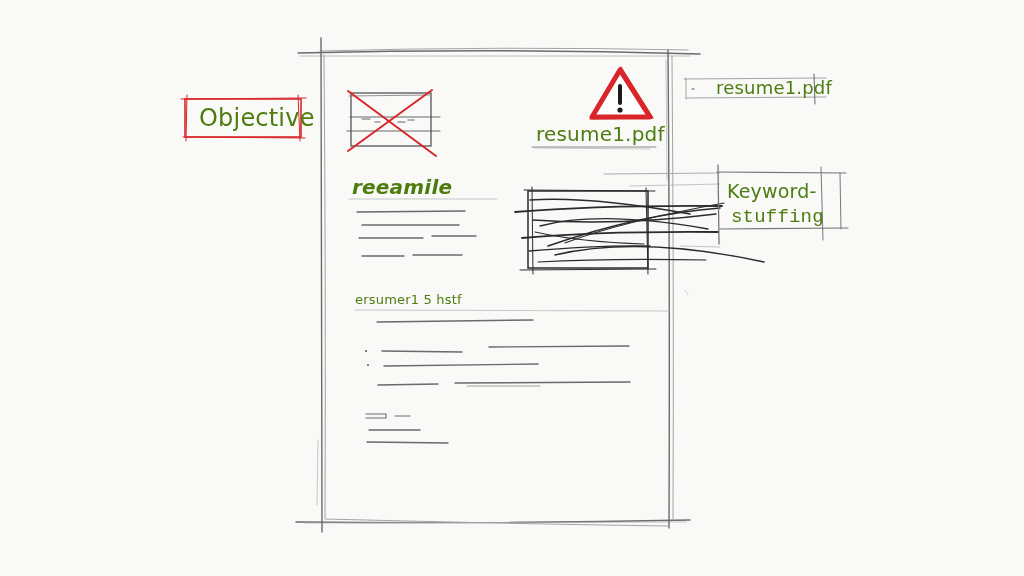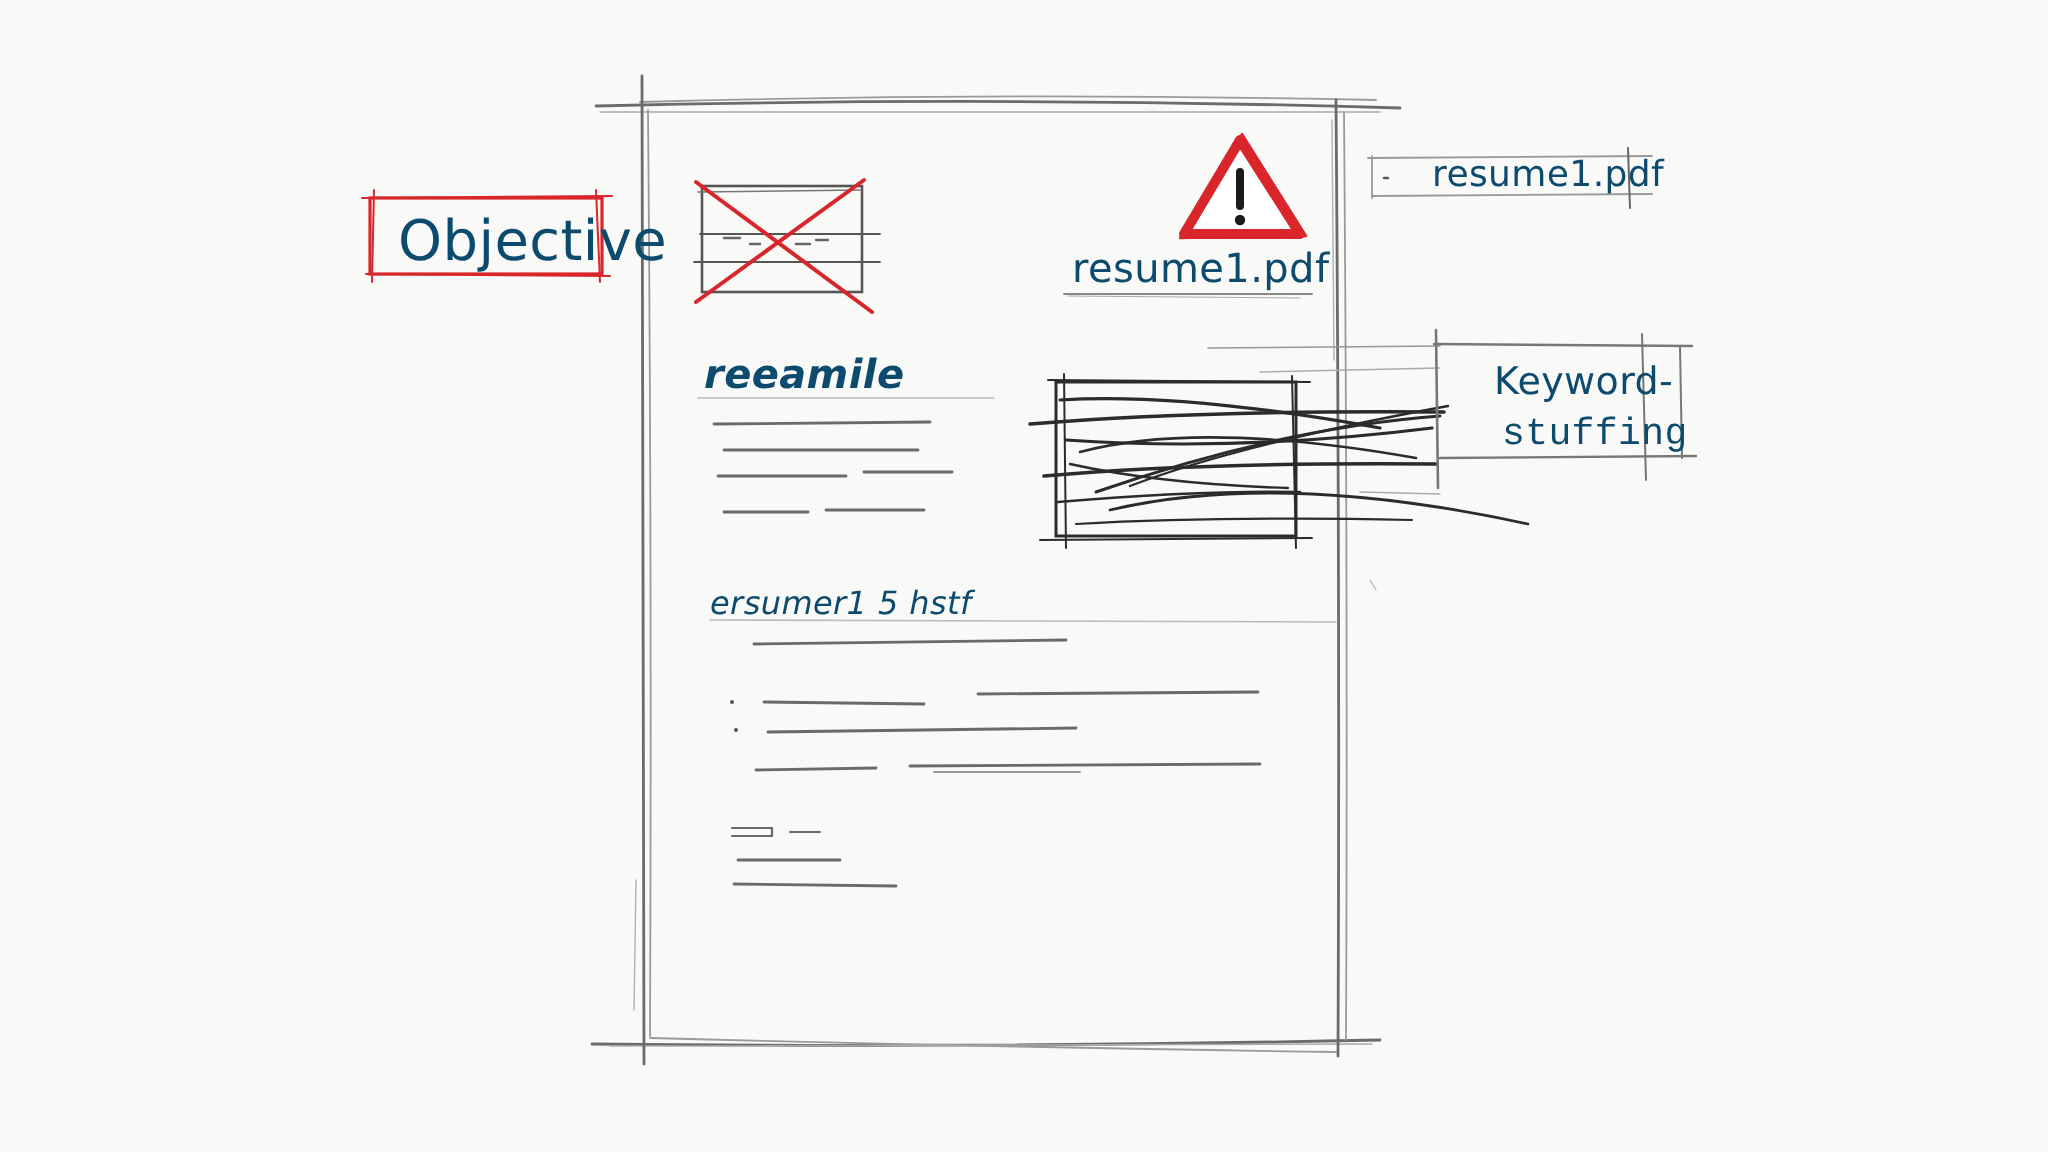--- a/index.html
+++ b/index.html
@@ -22,52 +22,50 @@
     }
     svg.sketch {
       position: absolute;
       left: 0; top: 0;
       width: 1024px; height: 576px;
     }
     .label {
       position: absolute;
       white-space: nowrap;
       font-family: "DejaVu Sans", sans-serif;
-      color: #0c4a6e;
+      color: #4d7c0f;
       letter-spacing: 0.2px;
     }
     .objective-label {
       left: 199px; top: 104px;
-      font-size: 28px;
+      font-size: 24px;
       font-weight: 400;
     }
     .filename-warning {
       left: 536px; top: 122px;
       font-size: 20px;
     }
     .filename-corner {
       left: 716px; top: 77px;
       font-size: 18px;
     }
     .section-heading-1 {
       left: 352px; top: 175px;
       font-size: 20px;
       font-style: italic;
       font-weight: 700;
     }
     .section-heading-2 {
       left: 355px; top: 292px;
-      font-size: 16px;
-      font-style: italic;
+      font-size: 13px;
     }
     .keyword-label {
       left: 727px; top: 178px;
       font-size: 19px;
       line-height: 26px;
-      margin-left: 20px;
     }
     .keyword-label span { display: block; }
     .keyword-label span.l2 { padding-left: 4px; font-family: Liberation Mono, monospace; }
   </style>
 </head>
 <body>
 
 <div class="canvas">
 
   <svg class="sketch" viewBox="0 0 1024 576" xmlns="http://www.w3.org/2000/svg">

